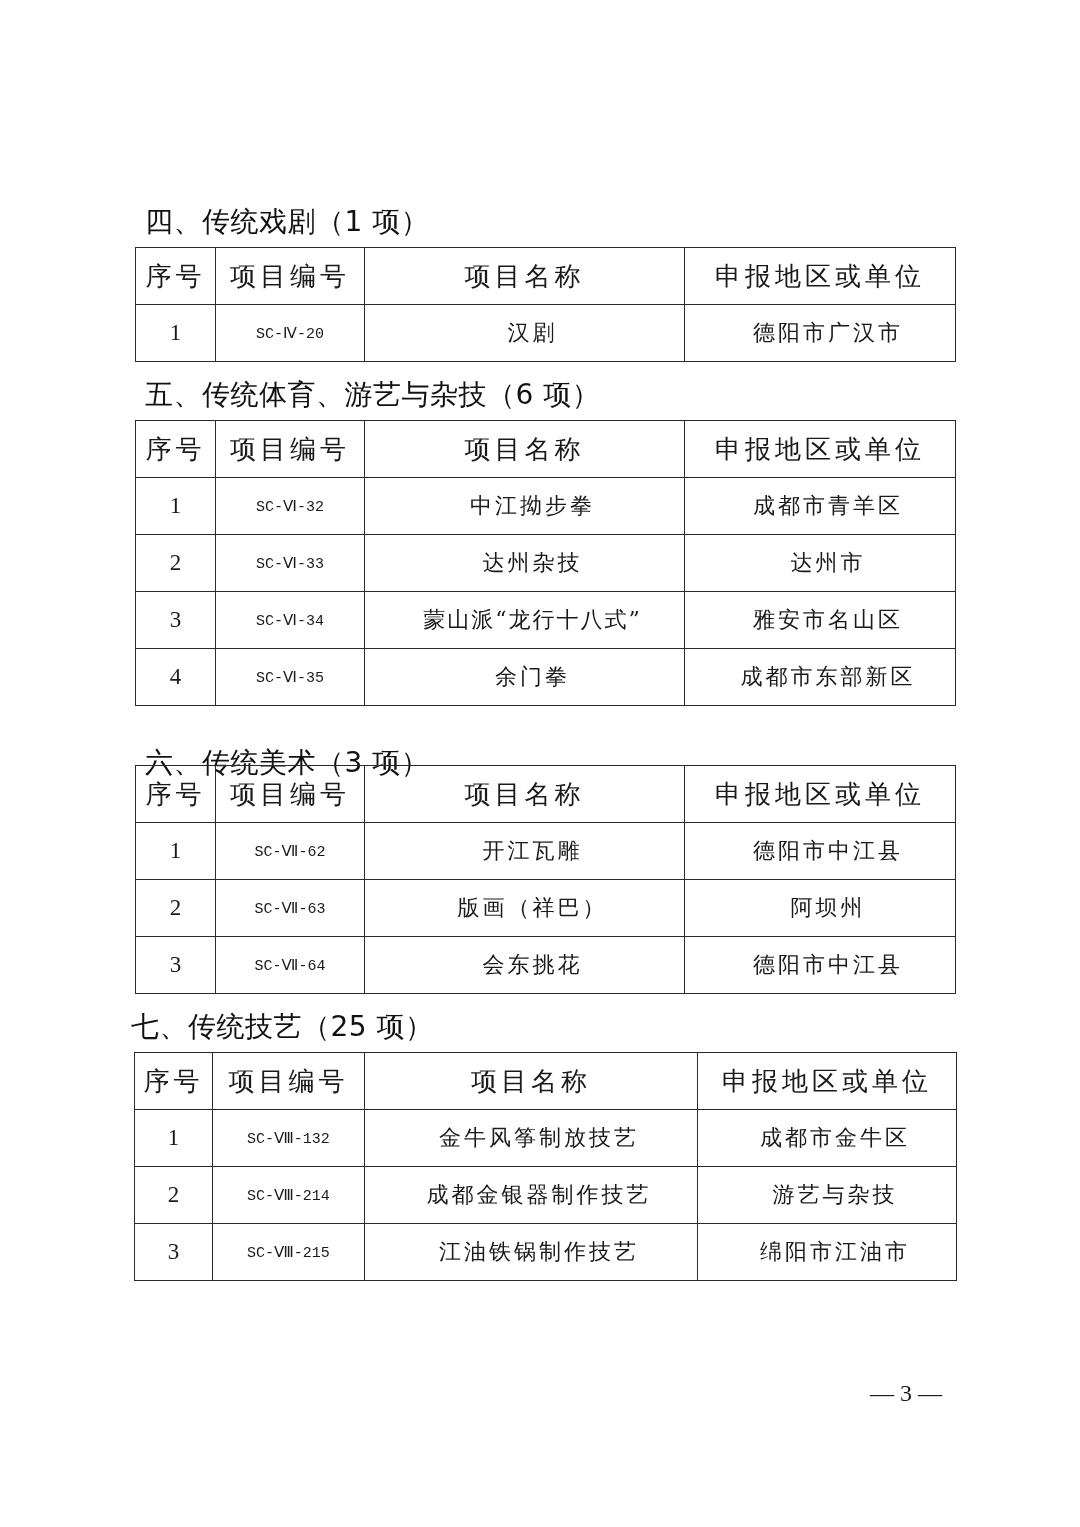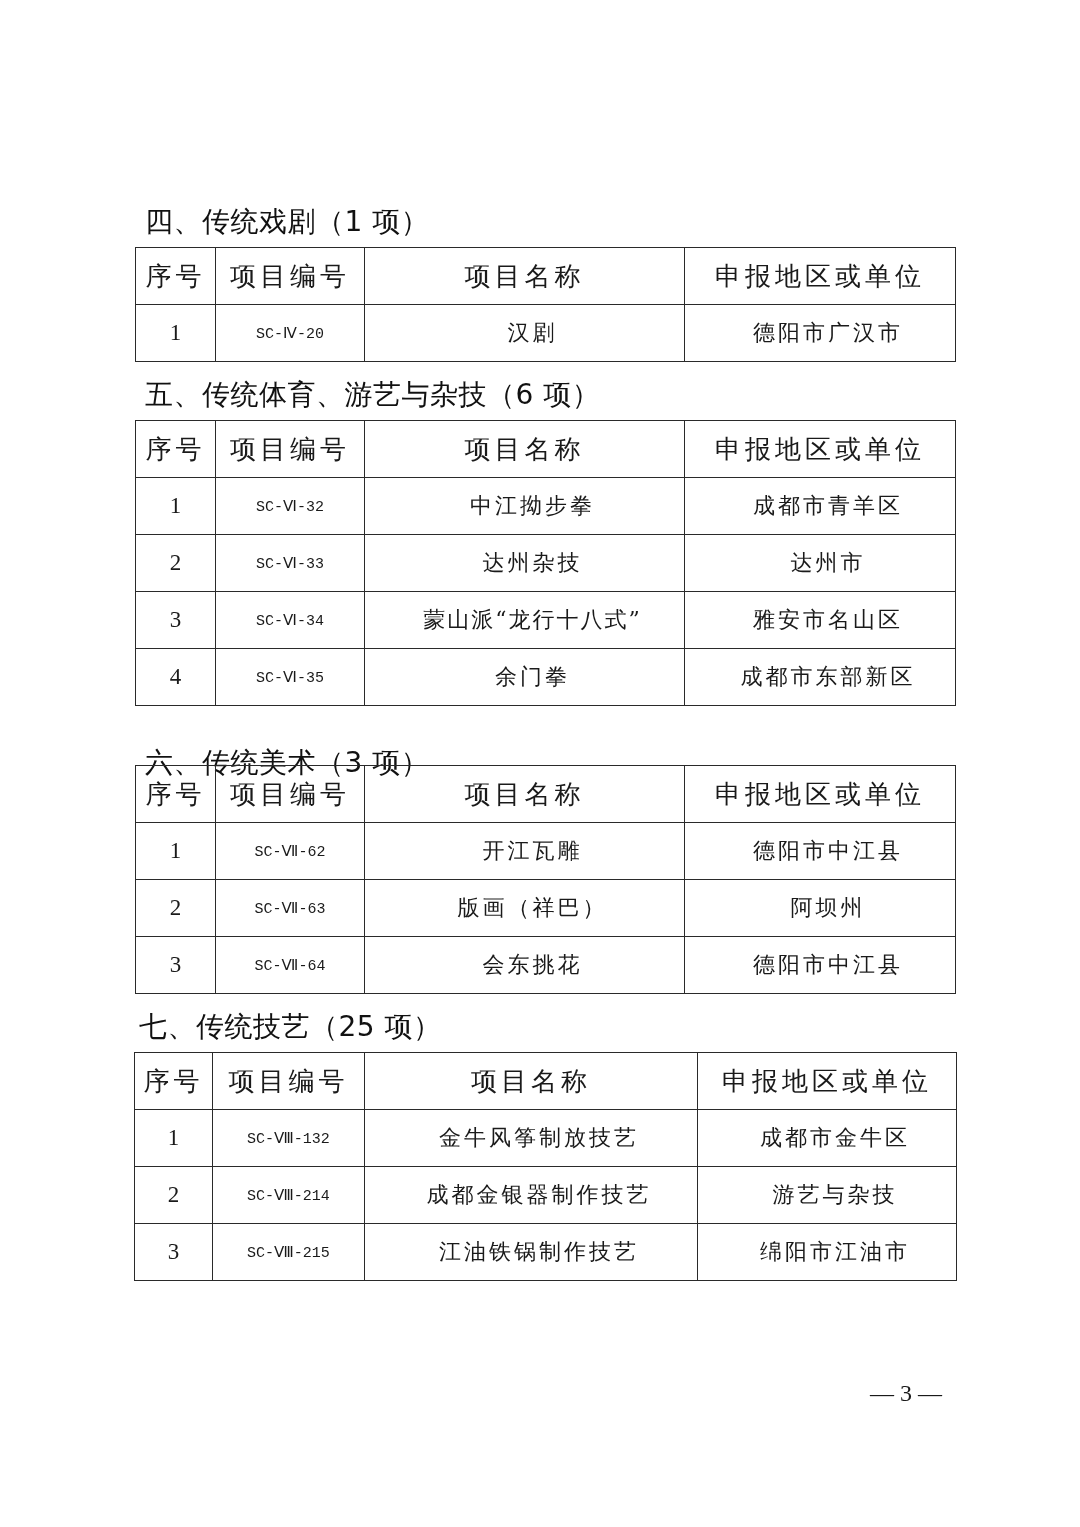--- a/index.html
+++ b/index.html
@@ -115,21 +115,21 @@
   </tr>
   <tr>
     <td class="num">3</td>
     <td class="code">SC-Ⅶ-64</td>
     <td class="cjk">会东挑花</td>
     <td class="cjk">德阳市中江县</td>
   </tr>
 </tbody>
   </table>
 
-<div class="section-title" style="left:139px; top:1008px;">七、传统技艺（25 项）</div>
+<div class="section-title" style="left:131px; top:1008px;">七、传统技艺（25 项）</div>
 <table class="grid" style="left:134px; top:1052px; width:822px;">
   <colgroup>
       <col style="width:78px">
       <col style="width:152px">
       <col style="width:333px">
       <col style="width:259px">
     </colgroup>
   <tbody>
       <tr>
     <td class="hdr">序号</td>

